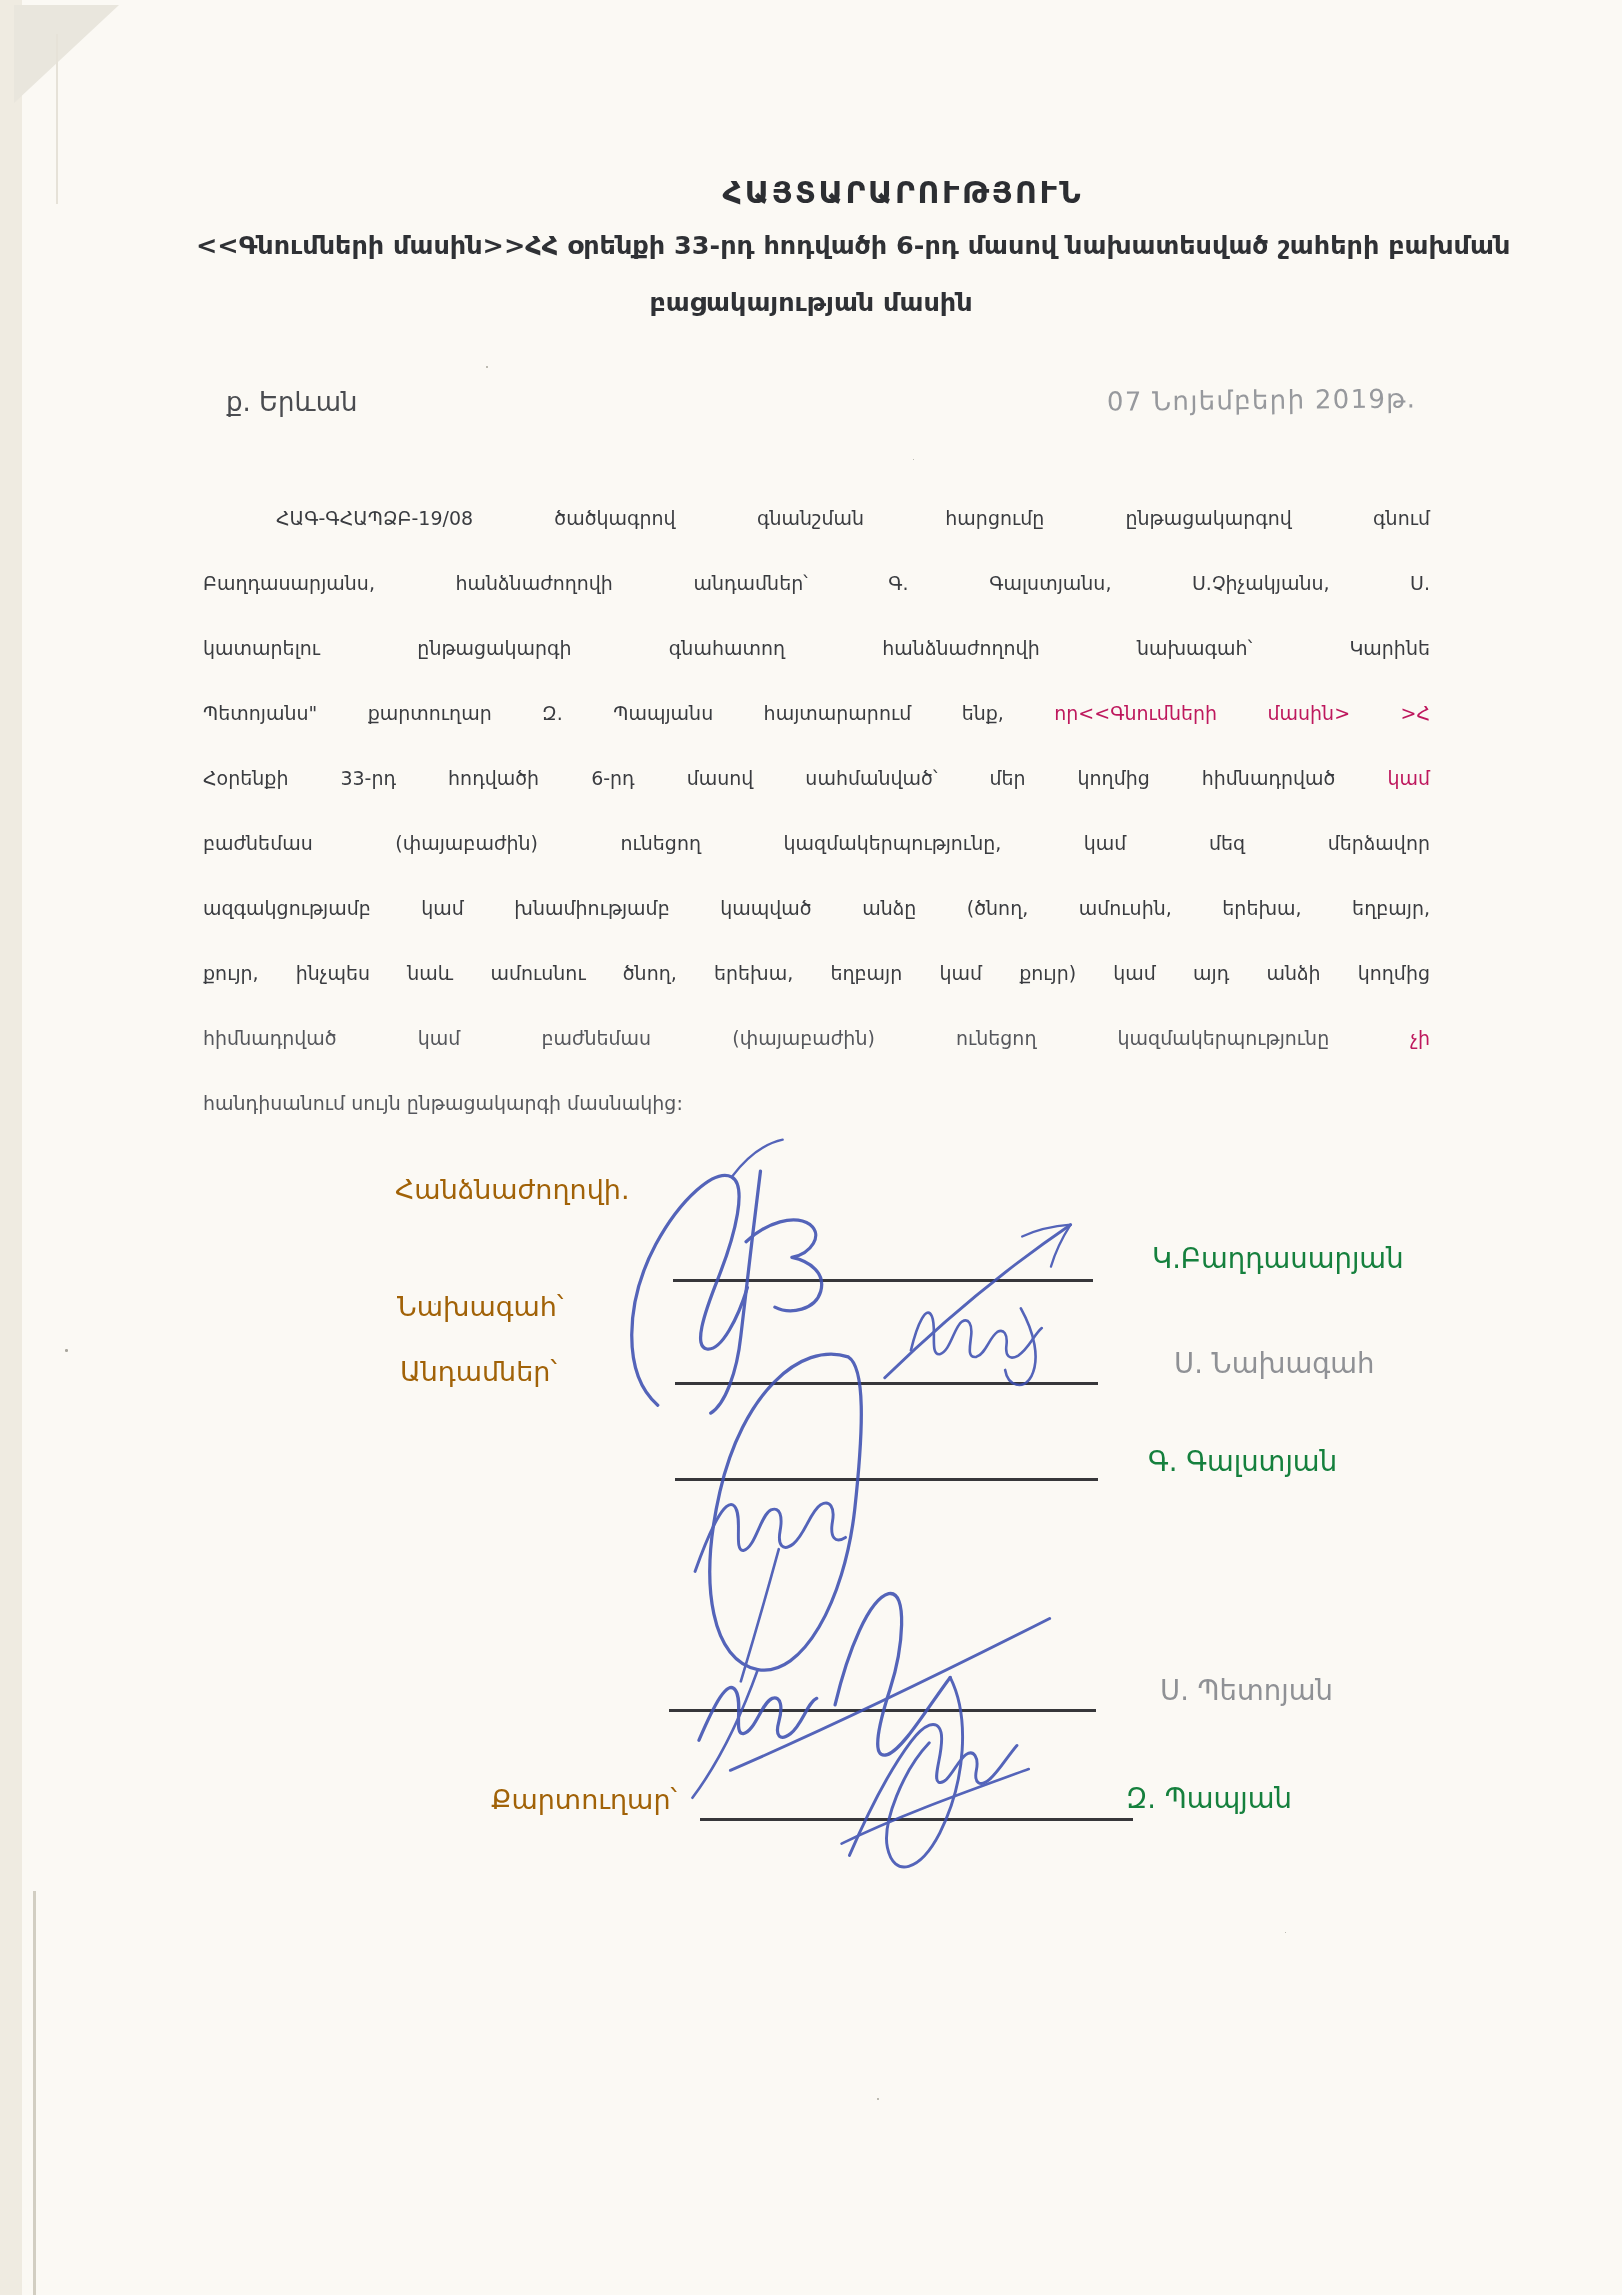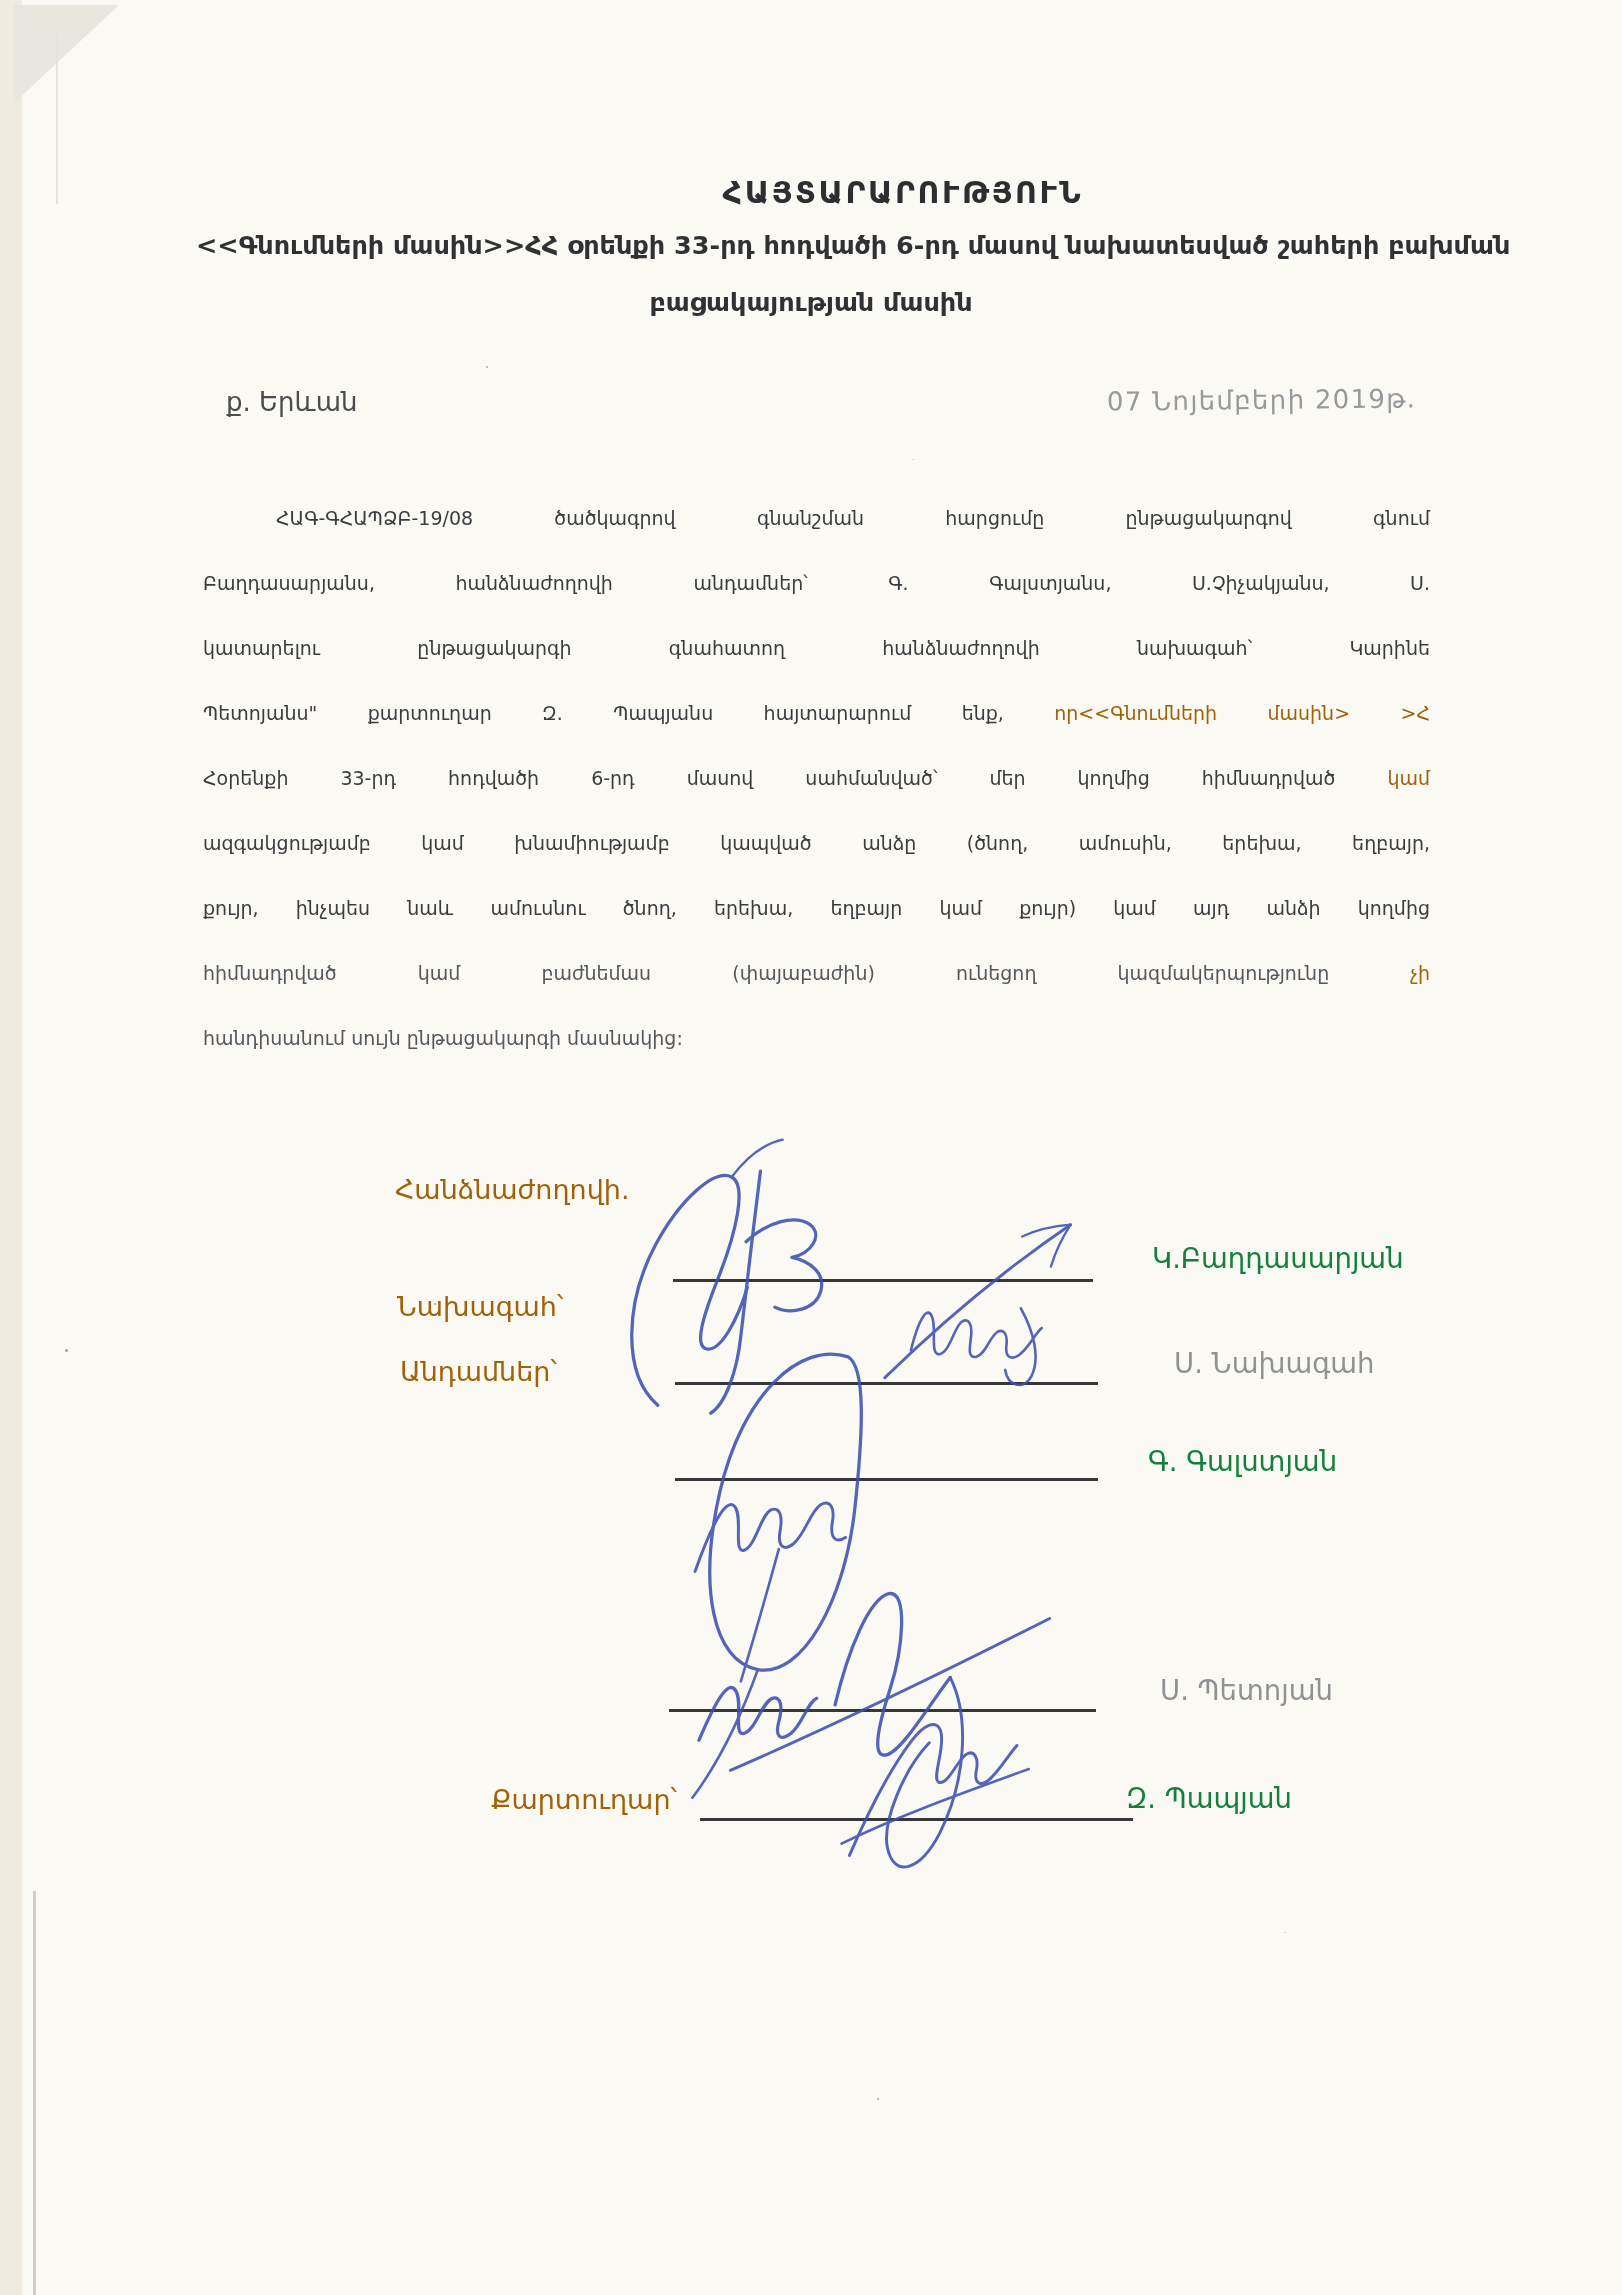--- a/index.html
+++ b/index.html
@@ -41,21 +41,21 @@
   .date  { position:absolute; left:1107px; top:385px; font-size:26px; color:#97999d;
            transform:rotate(-0.6deg); letter-spacing:1.3px; }
 
   
   .para { position:absolute; left:203px; top:486px; width:1227px;
           font-size:19px; color:#3a3c40; }
   .pline { height:65px; line-height:65px; text-align:justify; text-align-last:justify;
            white-space:normal; }
   .pline.indent { padding-left:73px; }
   .pline.last { text-align-last:left; }
-  .tail { color:#a16207; }
+  .tail { color:#be185d; }
   .dim  { color:#55575c; }
 
   
   .lbl  { position:absolute; font-size:27px; color:#a16207;text-align:right; }
   .name { position:absolute; font-size:27.5px; color:#15803d; }
   .name.gray { color:#8f9195; }
   .rule { position:absolute; height:2.6px; background:#37373a; }
 
   .sig-layer { position:absolute; left:0; top:0; width:1623px; height:2295px;
                pointer-events:none; }
@@ -90,20 +90,23 @@
       <span>Բաղդասարյանս, հանձնաժողովի  անդամներ՝ Գ. Գալստյանս, Ս.Չիչակյանս, Ս.</span> <span class="tail"></span>
     </div>
     <div class="pline">
       <span>կատարելու ընթացակարգի գնահատող հանձնաժողովի նախագահ՝ Կարինե</span> <span class="tail"></span>
     </div>
     <div class="pline">
       <span>Պետոյանս" քարտուղար Զ. Պապյանս հայտարարում ենք,</span> <span class="tail">որ&lt;&lt;Գնումների մասին&gt; &gt;Հ</span>
     </div>
     <div class="pline">
       <span>Հօրենքի 33-րդ  հոդվածի 6-րդ մասով սահմանված՝ մեր կողմից հիմնադրված</span> <span class="tail">կամ</span>
+    </div>
+    <div class="pline">
+      <span>բաժնեմաս (փայաբաժին) ունեցող կազմակերպությունը, կամ մեզ մերձավոր</span> <span class="tail"></span>
     </div>
     <div class="pline">
       <span>ազգակցությամբ կամ խնամիությամբ կապված անձը (ծնող, ամուսին, երեխա, եղբայր,</span> <span class="tail"></span>
     </div>
     <div class="pline">
       <span>քույր, ինչպես նաև ամուսնու ծնող, երեխա, եղբայր կամ քույր) կամ այդ անձի կողմից</span> <span class="tail"></span>
     </div>
     <div class="pline dim">
       <span>հիմնադրված կամ բաժնեմաս (փայաբաժին) ունեցող կազմակերպությունը</span> <span class="tail">չի</span>
     </div>

